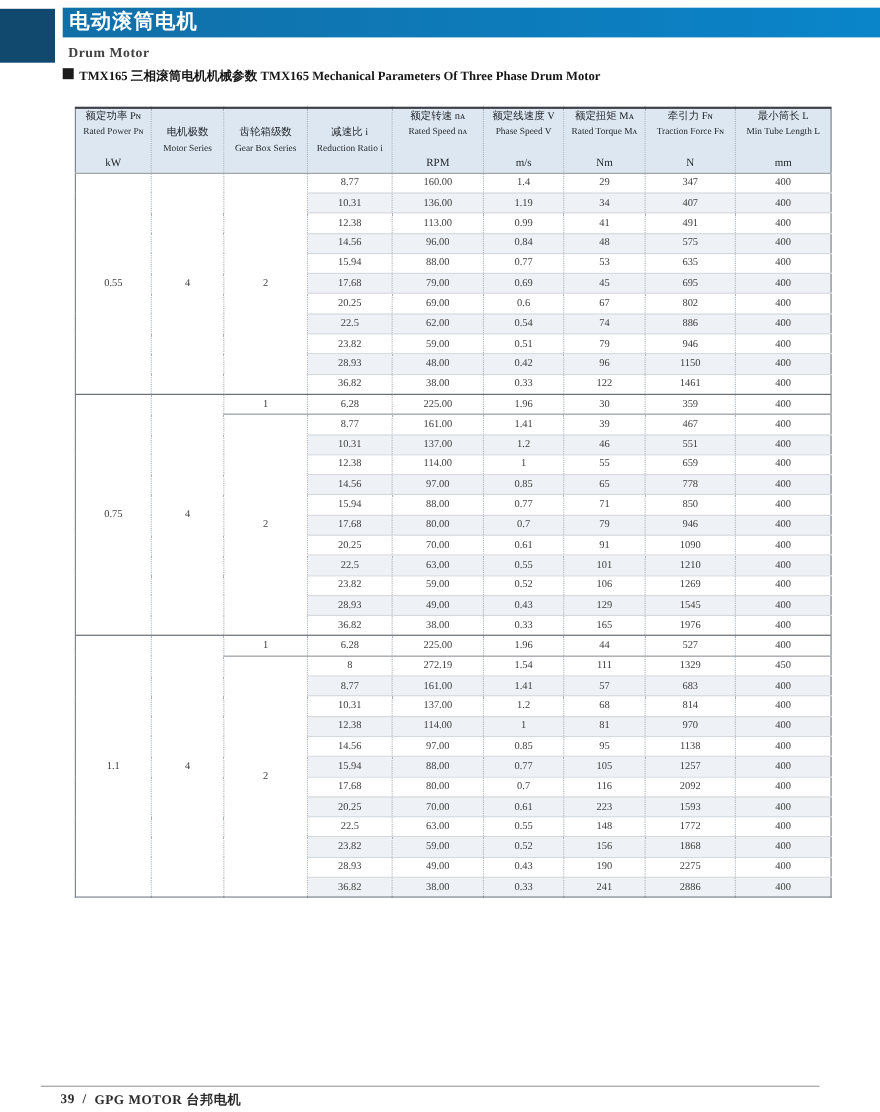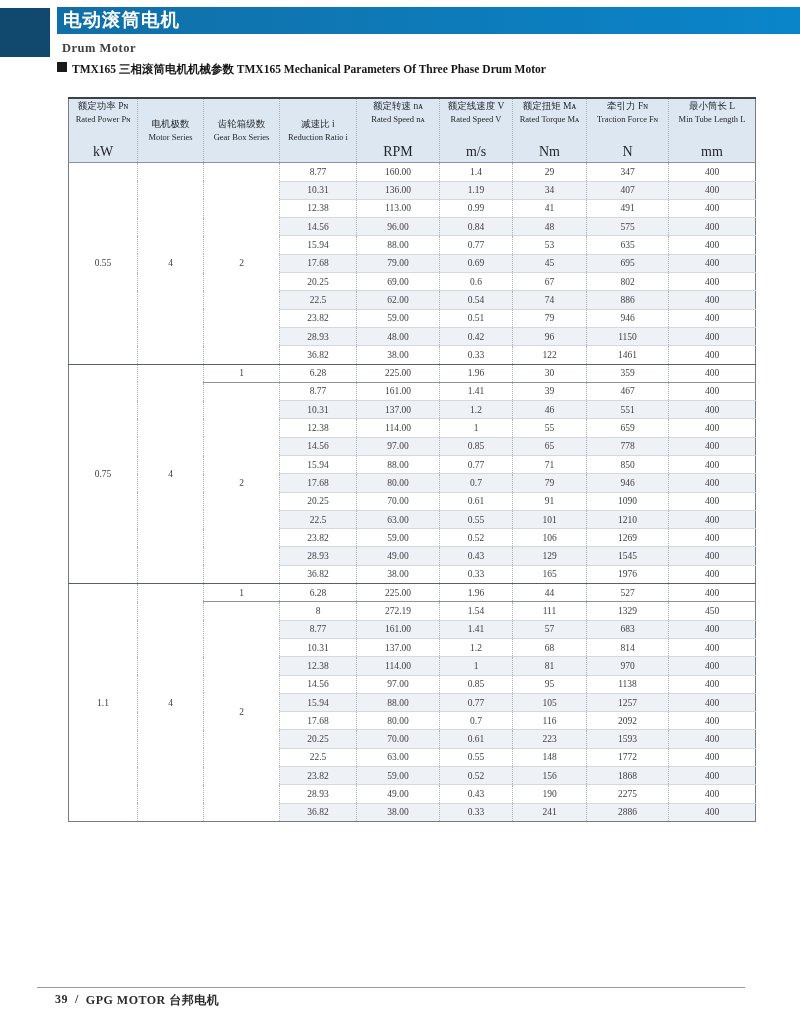--- a/index.html
+++ b/index.html
@@ -21,21 +21,21 @@
   
   .table-wrap { position:absolute; left:57px; top:97px; width:687px;padding-left:11px; }
   table { width:687px; border-collapse:collapse; table-layout:fixed;
           border:1px solid #767c84; border-top:2px solid #3c4248; }
   th, td { text-align:center; vertical-align:middle; }
   th { background:#dde7f1; height:51px; font-weight:normal; color:#1f2327;
        border-left:1px dotted #a9b0b8; padding:1px 0; }
   th:first-child, td.first { border-left:none; }
   th .cn { font-size:9.5px; line-height:1.45; }
   th .en { font-size:8.5px; line-height:1.4; }
-  th .unit { font-size:14px; line-height:1.4;margin-top:16px; }
+  th .unit { font-size:10px; line-height:1.4;margin-top:16px; }
   td { height:18.3px; font-size:9.5px; color:#3f3f3f;
        border-left:1px dotted #a9b0b8; background:#ffffff; }
   td.data-cell { border-top:1px solid #d4d9de; }
   thead tr th { border-bottom:1px solid #8d939b; }
   tr.alt td.data-cell { background:#eef1f5; }
   td.merged { background:#ffffff; }
   tr.group-start td { border-top:1px solid #8d939b; }
   tr.block-start td { border-top:1.5px solid #5a6068; }
 
   
@@ -93,21 +93,21 @@
               <div class="cn">减速比 i</div>
               <div class="en">Reduction Ratio i</div>
             </th>
             <th>
               <div class="cn">额定转速 nᴀ</div>
               <div class="en">Rated Speed nᴀ</div>
               <div class="unit">RPM</div>
             </th>
             <th>
               <div class="cn">额定线速度 V</div>
-              <div class="en">Rated Speed V</div>
+              <div class="en">Phase Speed V</div>
               <div class="unit">m/s</div>
             </th>
             <th>
               <div class="cn">额定扭矩 Mᴀ</div>
               <div class="en">Rated Torque Mᴀ</div>
               <div class="unit">Nm</div>
             </th>
             <th>
               <div class="cn">牵引力 Fɴ</div>
               <div class="en">Traction Force Fɴ</div>

